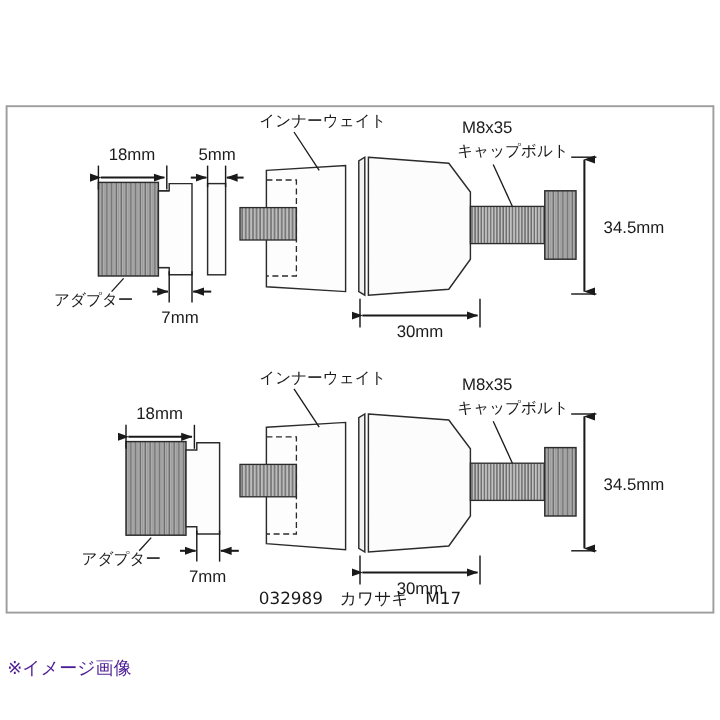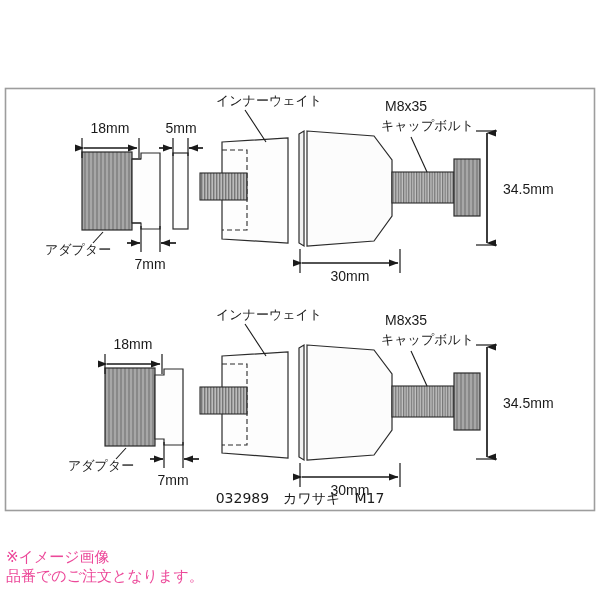--- a/index.html
+++ b/index.html
@@ -19,21 +19,21 @@
     left: 0; top: 0;
     width: 600px; height: 600px;
   }
   .footer {
     position: absolute;
     left: 6px;
     top: 548px;
     width: 400px;
     font-size: 15px;
     line-height: 19px;
-    color: #ec4899;
+    color: #4c1d95;
     font-family: "DejaVu Sans", "Liberation Sans", sans-serif;
     letter-spacing: 0px;
   }
   .footer div { white-space: nowrap; }
   svg text {
     font-family: "Liberation Sans", "DejaVu Sans", sans-serif;
     fill: #1a1a1a;
   }
   svg text.jp {
     font-family: "DejaVu Sans", "Liberation Sans", sans-serif;
@@ -229,14 +229,13 @@
       <text x="385" y="325" font-size="14" text-anchor="start">M8x35</text>
       <text x="381" y="344" class="jp" font-size="13" text-anchor="start">キャップボルト</text>
     </g>
   </g>
 
   <text x="300" y="503" class="jp" font-size="14" text-anchor="middle">032989　カワサキ　M17</text>
 </svg>
 
 <div class="footer">
   <div>※イメージ画像</div>
-  <div>品番でのご注文となります。</div>
 </div>
 
 </body></html>

